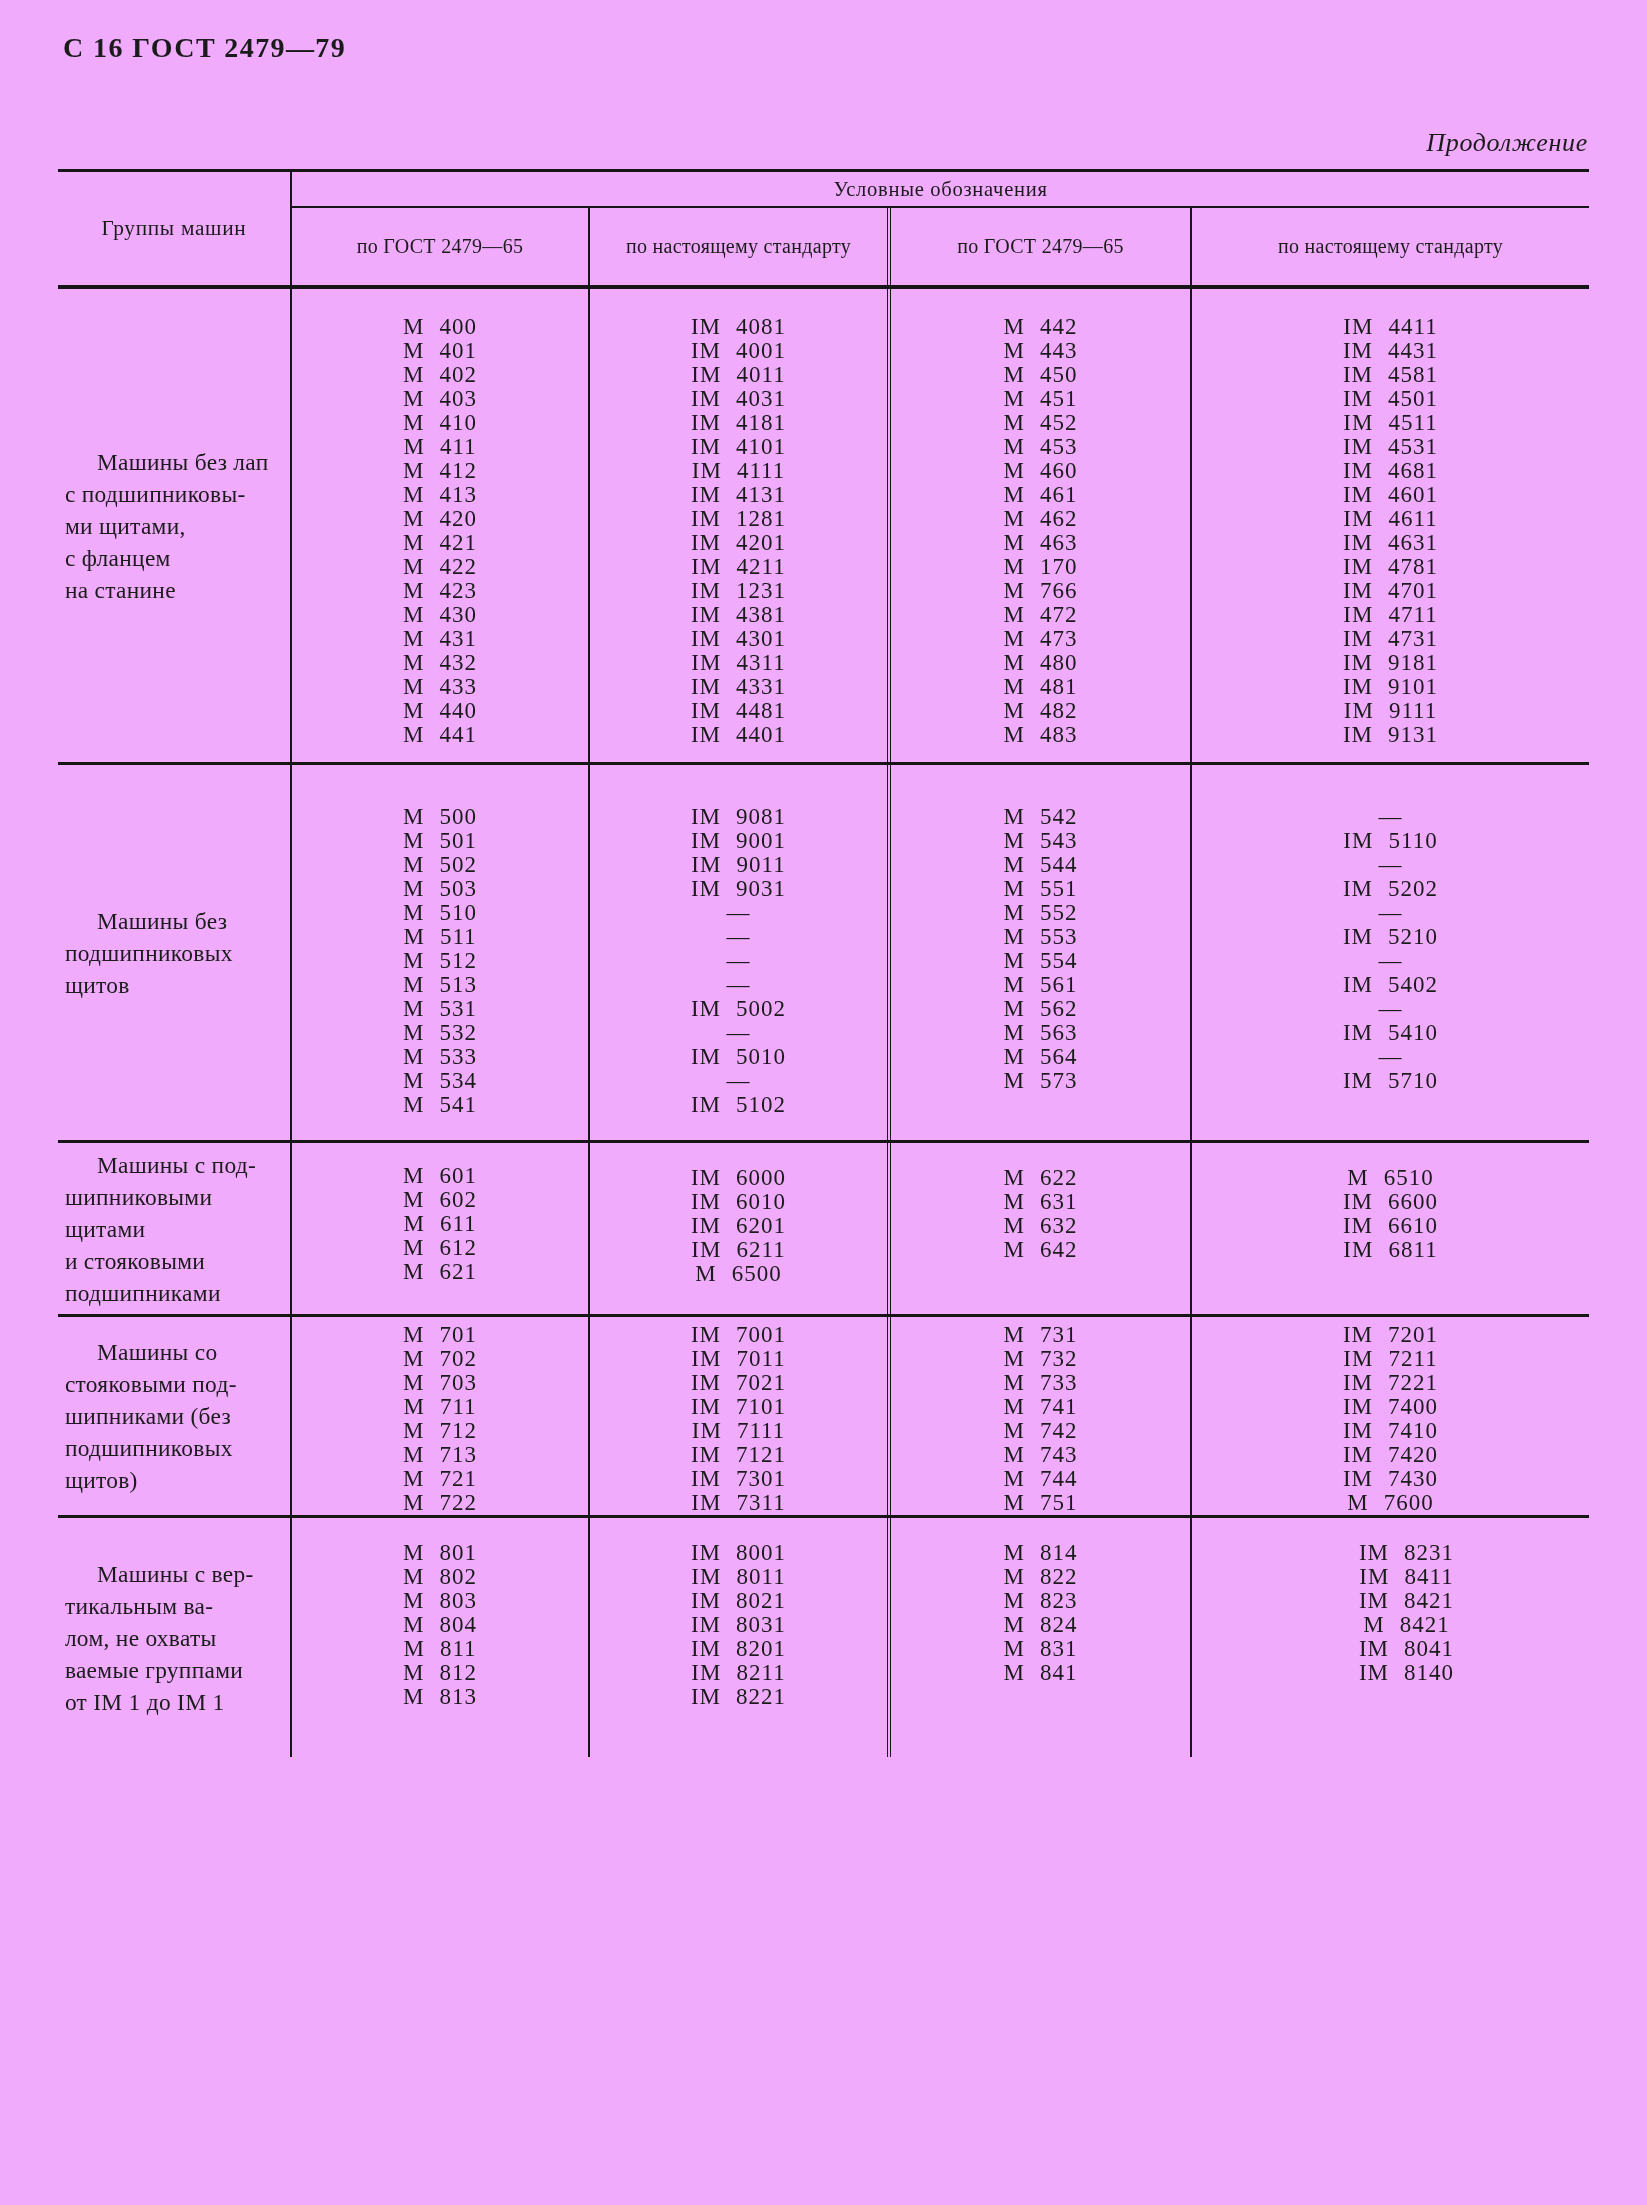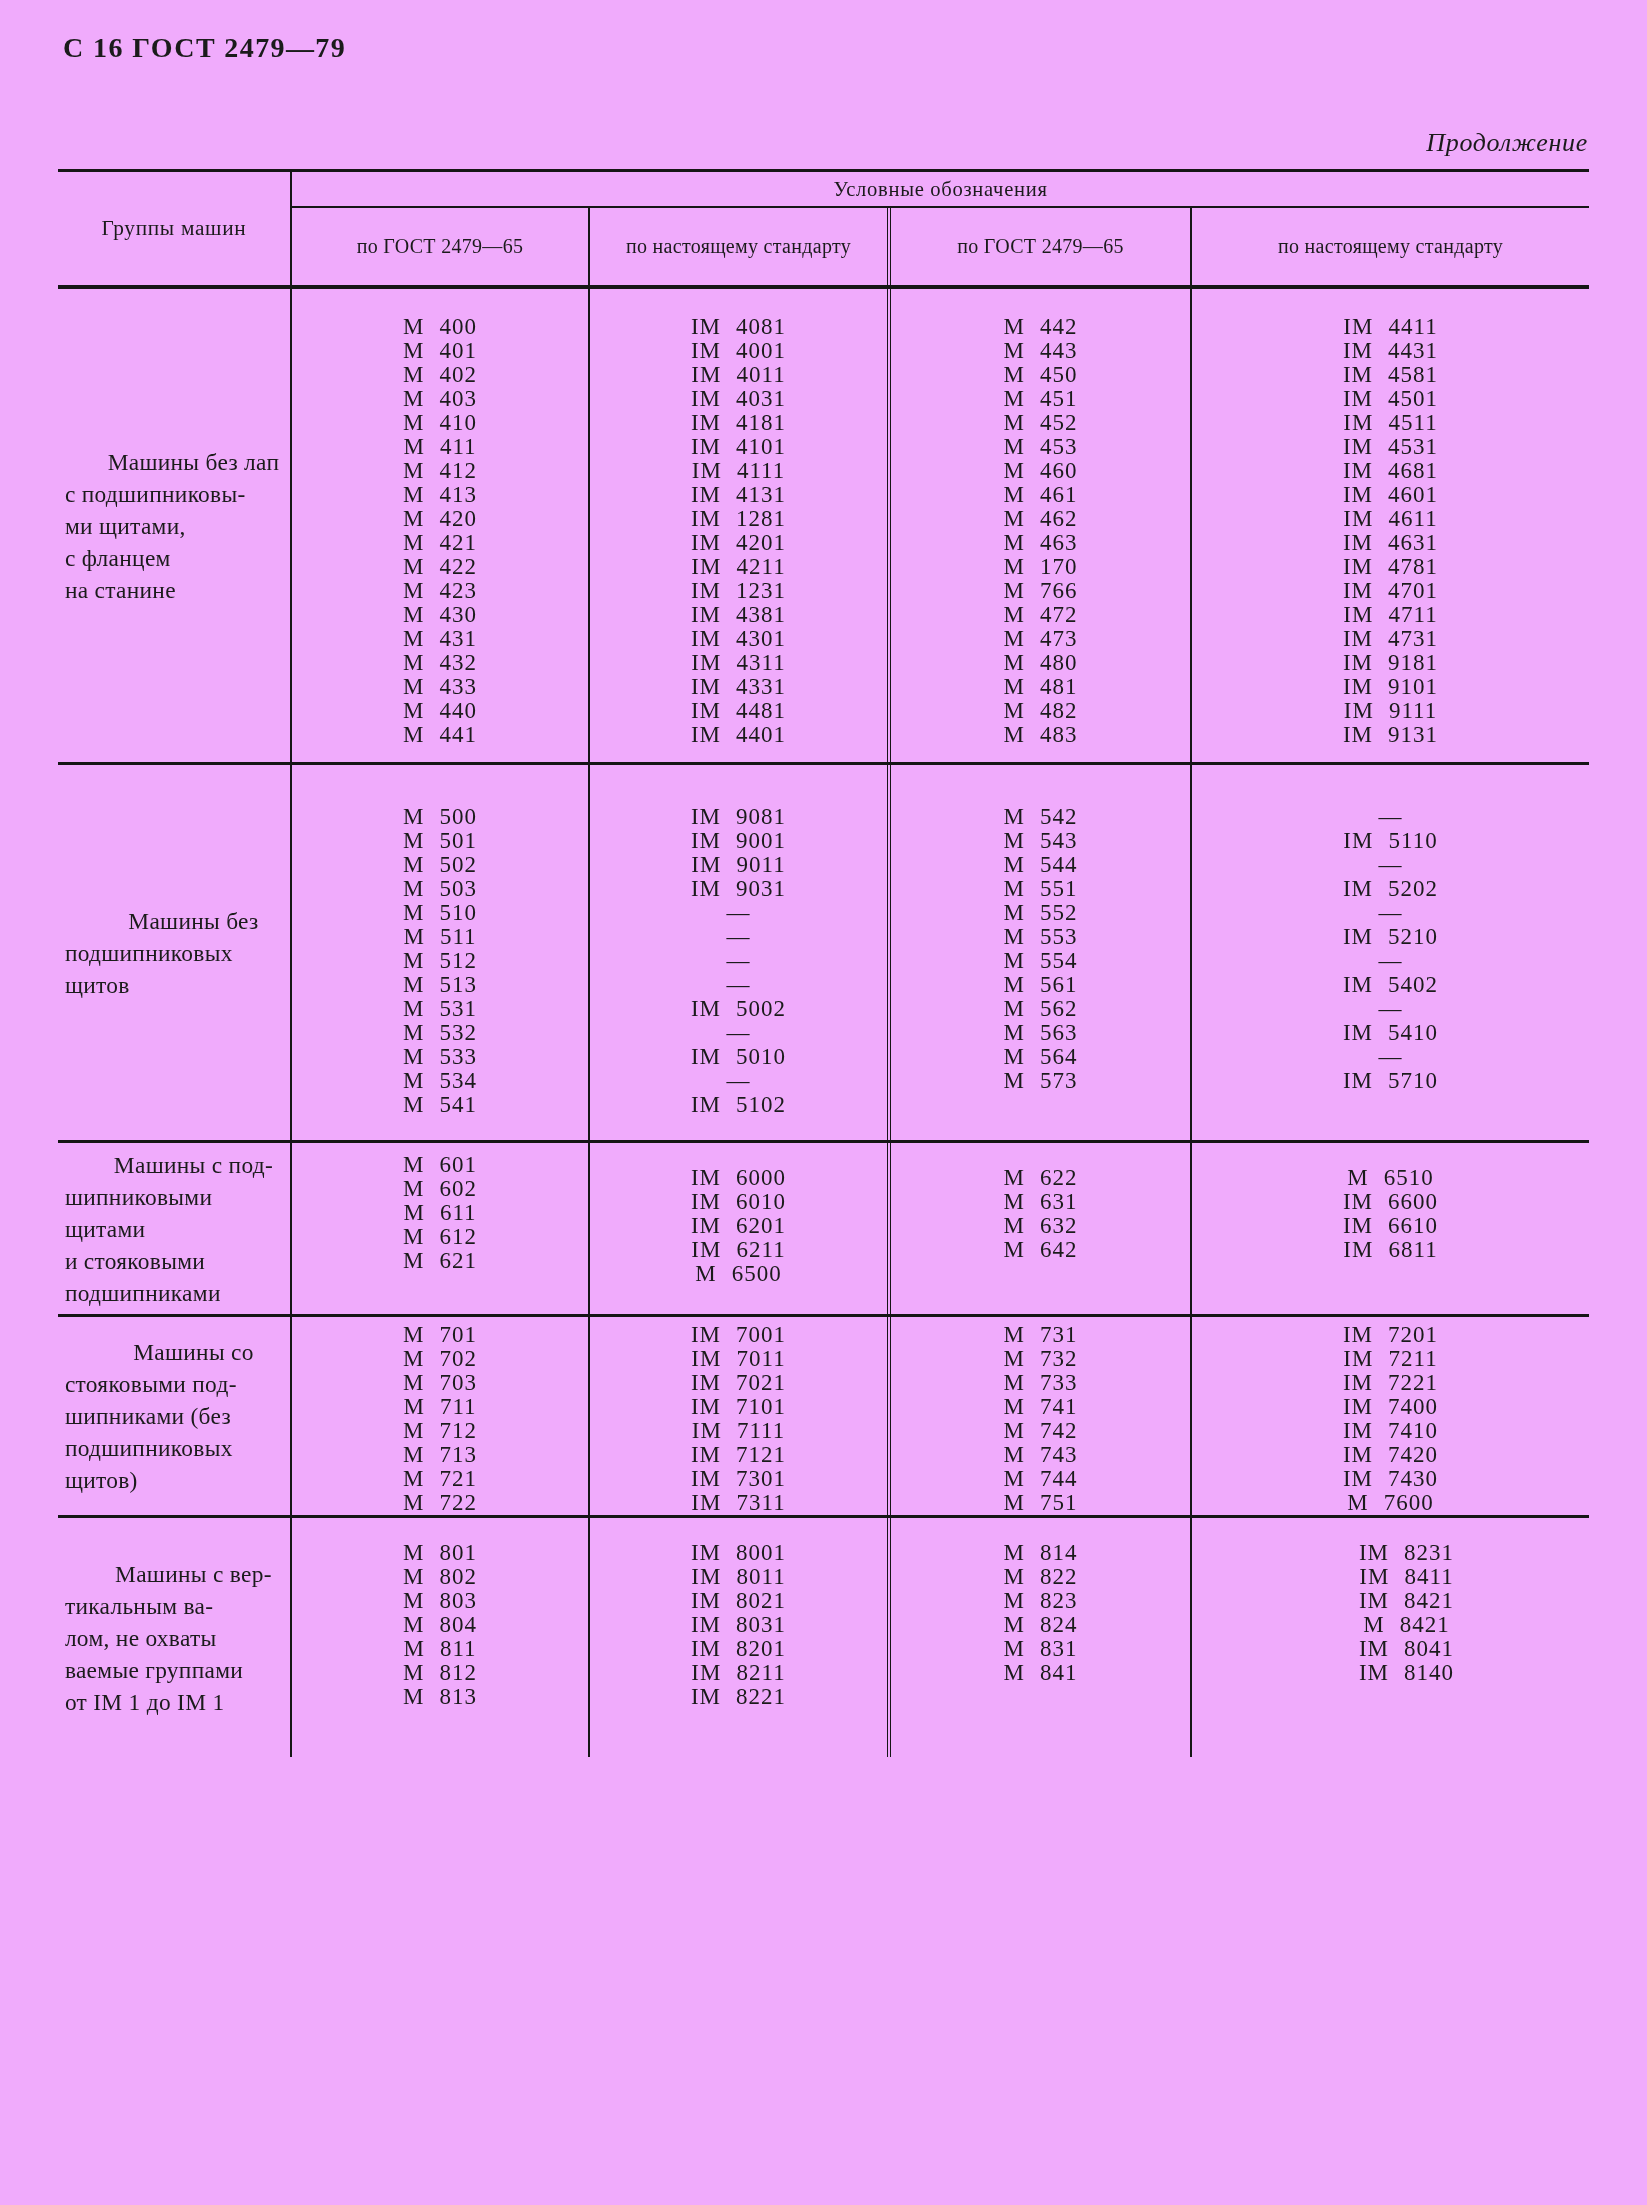--- a/index.html
+++ b/index.html
@@ -48,21 +48,21 @@
   .s4{width:303px;border-left:4.8px double #161616;}
   .s5{flex:1;border-left:2.1px solid #161616;}
   .group{display:flex;}
   .group.divided{border-bottom:3.4px solid #161616;}
   .gc1{
     width:234px;border-right:2.1px solid #161616;
     display:flex;flex-direction:column;justify-content:center;
     padding-left:6.9px;
   }
   .glabel-line{font-size:23.4px;line-height:32px;letter-spacing:0.3px;}
-  .glabel-line.first{text-indent:32px;text-align:center;}
+  .glabel-line.first{text-indent:32px;}
   .cv{text-align:center;}
   .cv2{width:296px;}
   .cv3{width:299px;border-left:2.1px solid #161616;}
   .cv4{width:303px;border-left:4.8px double #161616;}
   .cv5{flex:1;border-left:2.1px solid #161616;}
   .drow{
     height:24px;line-height:24px;
     font-size:23px;letter-spacing:1px;word-spacing:8.3px;
     white-space:pre;
   }
@@ -244,21 +244,21 @@
           </div>
         </div>
         <div class="group divided" style="height: 174px;">
           <div class="gc1">
             <div class="glabel-line first">Машины с под-</div>
             <div class="glabel-line">шипниковыми</div>
             <div class="glabel-line">щитами</div>
             <div class="glabel-line">и стояковыми</div>
             <div class="glabel-line">подшипниками</div>
           </div>
-          <div class="cv cv2" style="padding-top: 10px;">
+          <div class="cv cv2" style="padding-top: 21px;">
             <div class="drow">М 601</div>
             <div class="drow">М 602</div>
             <div class="drow">М 611</div>
             <div class="drow">М 612</div>
             <div class="drow">М 621</div>
           </div>
           <div class="cv cv3" style="padding-top: 23px;">
             <div class="drow">IМ 6000</div>
             <div class="drow">IМ 6010</div>
             <div class="drow">IМ 6201</div>

